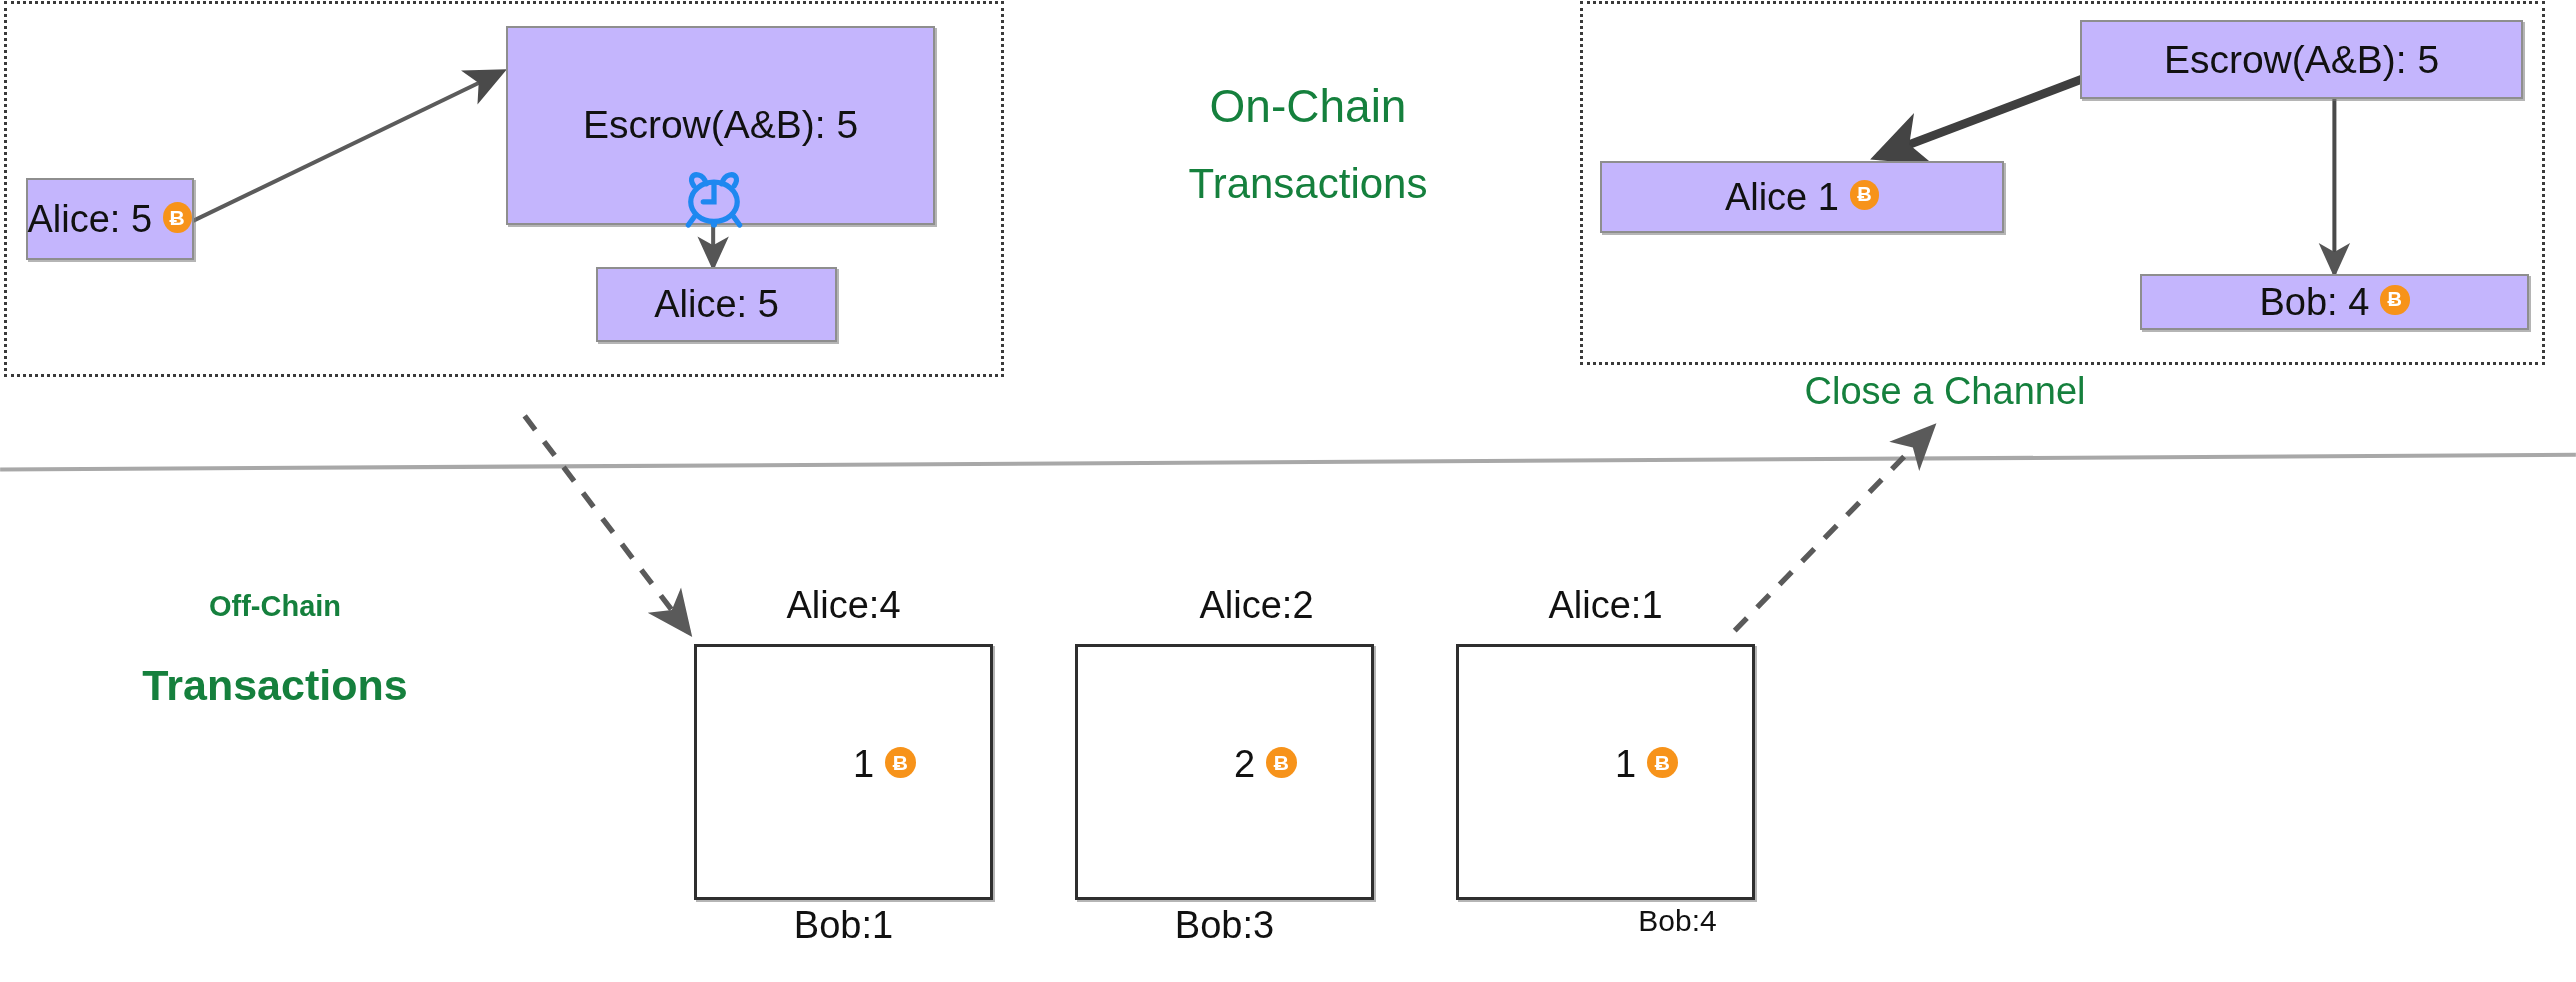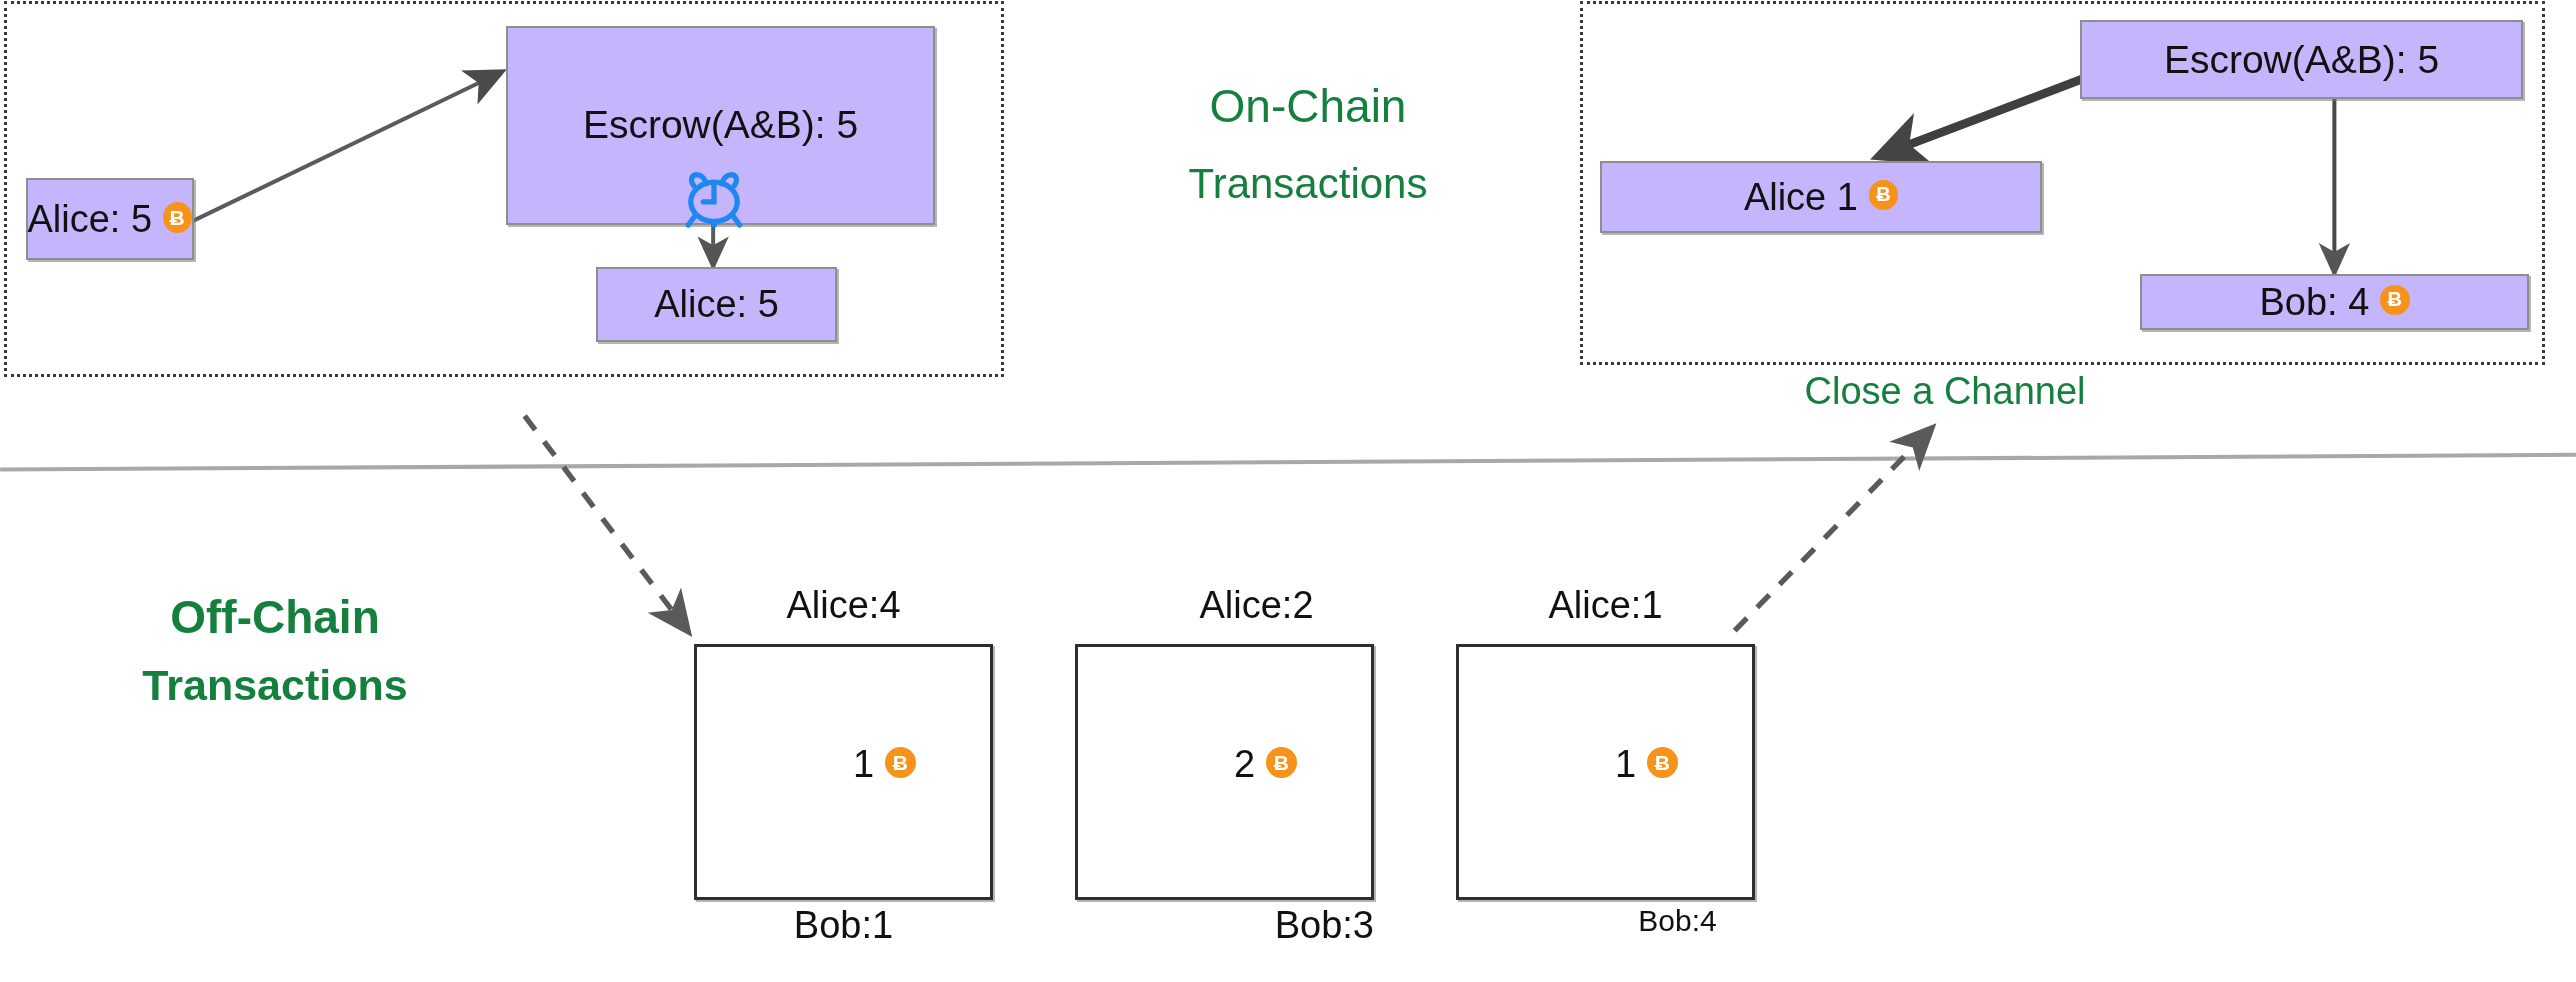--- a/index.html
+++ b/index.html
@@ -175,50 +175,50 @@
   </div>
 
 
   <div class="label center" style="left:1073px;top:79px;width:470px;font-size:46px;">On-Chain</div>
   <div class="label center" style="left:1073px;top:160px;width:470px;font-size:42px;">Transactions</div>
 
   <div class="nodebox" style="left:2080px;top:20px;width:443px;height:79px;font-size:39px;">
     <span class="txt">Escrow(A&amp;B): 5</span>
   </div>
 
-  <div class="nodebox" style="left:1600px;top:161px;width:442px;height:72px;font-size:38px;">
+  <div class="nodebox" style="left:1600px;top:161px;width:404px;height:72px;font-size:38px;">
     <span class="txt">Alice 1</span>
     <span class="btc small">Ƀ</span>
   </div>
 
   <div class="nodebox" style="left:2140px;top:274px;width:389px;height:56px;font-size:38px;">
     <span class="txt">Bob: 4</span>
     <span class="btc small">Ƀ</span>
   </div>
 
   <div class="label center" style="left:1576px;top:370px;width:738px;font-size:38px;">Close a Channel</div>
 
-  <div class="label bold center" style="left:74px;top:590px;width:402px;font-size:46px;">Off-Chain</div>
+  <div class="label bold center" style="left:74px;top:590px;width:402px;font-size:29px;">Off-Chain</div>
   <div class="label bold center" style="left:74px;top:661px;width:402px;font-size:43px;">Transactions</div>
 
   <div class="chanlabel center" style="left:694px;top:584px;width:299px;font-size:38px;">Alice:4</div>
   <div class="chanbox" style="left:694px;top:644px;width:299px;height:256px;"></div>
   <div class="chanamt" style="left:853px;top:743px;font-size:38px;">
     <span>1</span>
     <span class="btc">Ƀ</span>
   </div>
   <div class="chanlabel center" style="left:694px;top:904px;width:299px;font-size:38px;">Bob:1</div>
 
   <div class="chanlabel center" style="left:1107px;top:584px;width:299px;font-size:38px;">Alice:2</div>
   <div class="chanbox" style="left:1075px;top:644px;width:299px;height:256px;"></div>
   <div class="chanamt" style="left:1234px;top:743px;font-size:38px;">
     <span>2</span>
     <span class="btc">Ƀ</span>
   </div>
-  <div class="chanlabel center" style="left:1075px;top:904px;width:299px;font-size:38px;text-align:right;">Bob:3</div>
+  <div class="chanlabel center" style="left:1075px;top:904px;width:299px;font-size:38px;">Bob:3</div>
 
   <div class="chanlabel center" style="left:1456px;top:584px;width:299px;font-size:38px;">Alice:1</div>
   <div class="chanbox" style="left:1456px;top:644px;width:299px;height:256px;"></div>
   <div class="chanamt" style="left:1615px;top:743px;font-size:38px;">
     <span>1</span>
     <span class="btc">Ƀ</span>
   </div>
   <div class="chanlabel center" style="left:1528px;top:904px;width:299px;font-size:30px;">Bob:4</div>
 
 </div>

